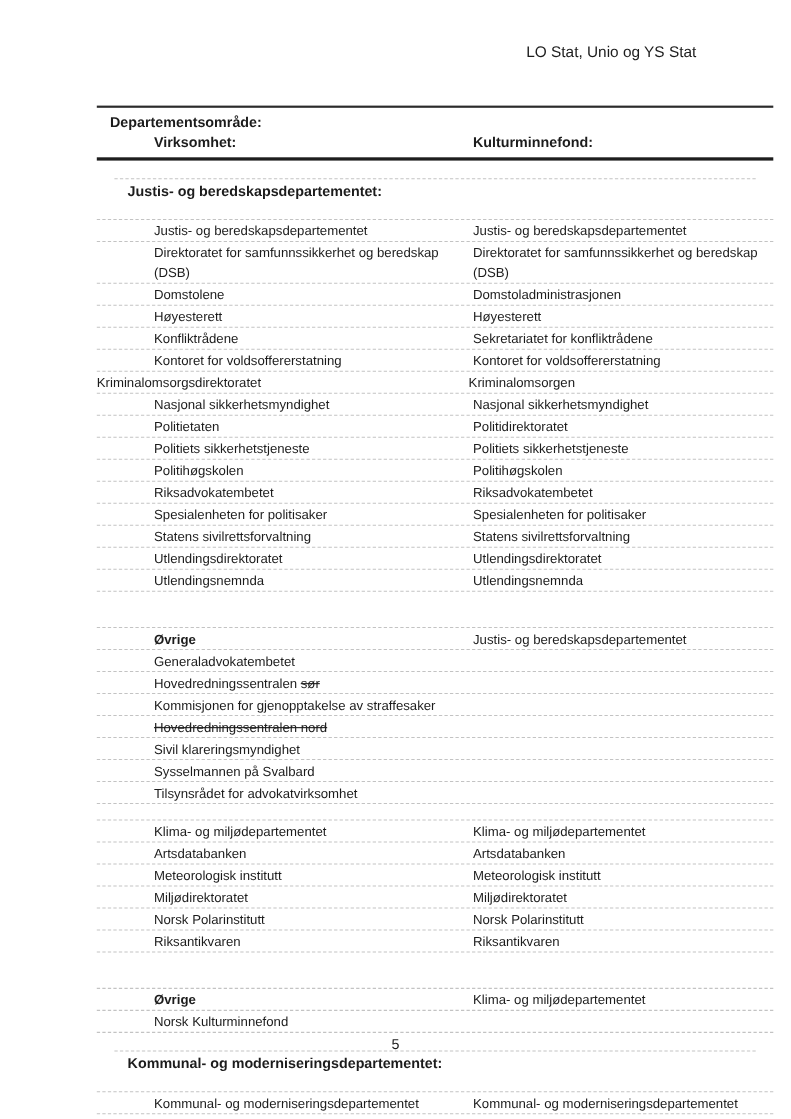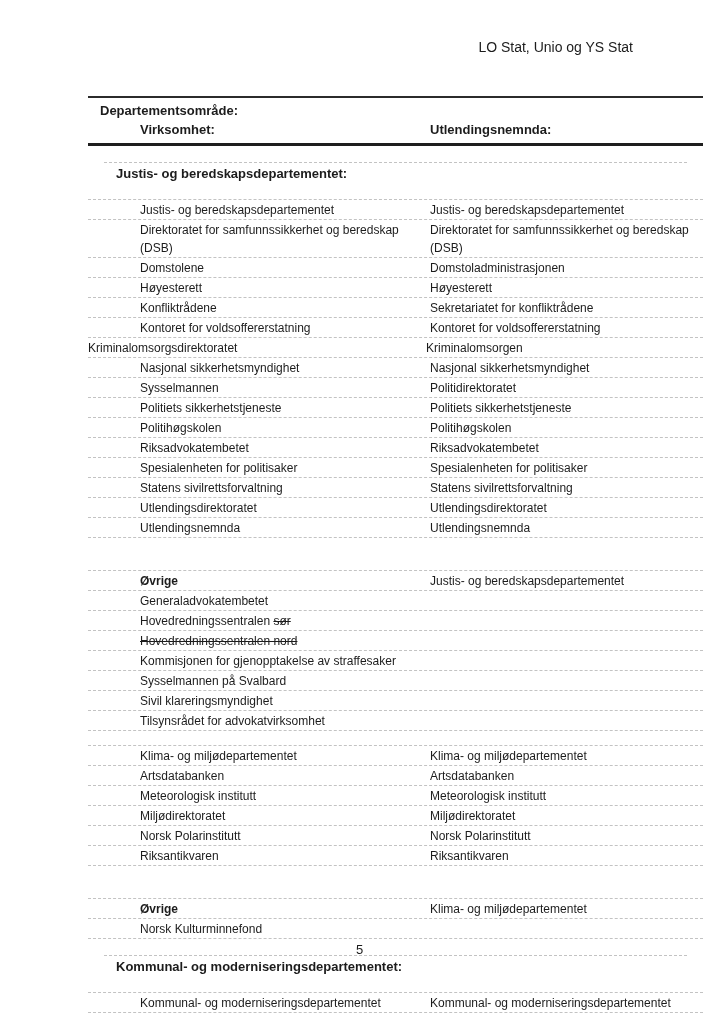--- a/index.html
+++ b/index.html
@@ -79,21 +79,21 @@
 <div class="page">
 
   <div class="doc-header">LO Stat, Unio og YS Stat</div>
 
   <div class="content">
 
     <div class="table-head">
       <div class="th-area">Departementsområde:</div>
       <div class="th-cols">
         <div class="th-virk">Virksomhet:</div>
-        <div class="th-forh">Utlendingsnemnda:</div>
+        <div class="th-forh">Kulturminnefond:</div>
       </div>
     </div>
 
     <div id="sections">
         <div class="section">
     <h3 class="section-title">Justis- og beredskapsdepartementet:</h3>
     <div class="groups">
             <div class="group">
               <div class="row">
     <div class="cell cell-left"><span>Justis- og beredskapsdepartementet</span></div>
@@ -121,21 +121,21 @@
   </div>
               <div class="row">
     <div class="cell cell-right"><span>Kriminalomsorgsdirektoratet</span></div>
     <div class="cell cell-left"><span>Kriminalomsorgen</span></div>
   </div>
               <div class="row">
     <div class="cell cell-left"><span>Nasjonal sikkerhetsmyndighet</span></div>
     <div class="cell cell-right"><span>Nasjonal sikkerhetsmyndighet</span></div>
   </div>
               <div class="row">
-    <div class="cell cell-left"><span>Sysselmannen</span></div>
+    <div class="cell cell-left"><span>Politietaten</span></div>
     <div class="cell cell-right"><span>Politidirektoratet</span></div>
   </div>
               <div class="row">
     <div class="cell cell-left"><span>Politiets sikkerhetstjeneste</span></div>
     <div class="cell cell-right"><span>Politiets sikkerhetstjeneste</span></div>
   </div>
               <div class="row">
     <div class="cell cell-left"><span>Politihøgskolen</span></div>
     <div class="cell cell-right"><span>Politihøgskolen</span></div>
   </div>
@@ -167,33 +167,33 @@
   </div>
               <div class="row">
     <div class="cell cell-left"><span>Generaladvokatembetet</span></div>
     <div class="cell cell-right"></div>
   </div>
               <div class="row">
     <div class="cell cell-left"><span>Hovedredningssentralen </span><span class="strike">sør</span></div>
     <div class="cell cell-right"></div>
   </div>
               <div class="row">
+    <div class="cell cell-left"><span>Kommisjonen for gjenopptakelse av straffesaker</span></div>
+    <div class="cell cell-right"></div>
+  </div>
+              <div class="row">
     <div class="cell cell-left"><span class="strike">Hovedredningssentralen nord</span></div>
     <div class="cell cell-right"></div>
   </div>
               <div class="row">
-    <div class="cell cell-left"><span>Kommisjonen for gjenopptakelse av straffesaker</span></div>
+    <div class="cell cell-left"><span>Sivil klareringsmyndighet</span></div>
     <div class="cell cell-right"></div>
   </div>
               <div class="row">
     <div class="cell cell-left"><span>Sysselmannen på Svalbard</span></div>
-    <div class="cell cell-right"></div>
-  </div>
-              <div class="row">
-    <div class="cell cell-left"><span>Sivil klareringsmyndighet</span></div>
     <div class="cell cell-right"></div>
   </div>
               <div class="row">
     <div class="cell cell-left"><span>Tilsynsrådet for advokatvirksomhet</span></div>
     <div class="cell cell-right"></div>
   </div>
             </div>
           </div>
   </div>
         <div class="section">

